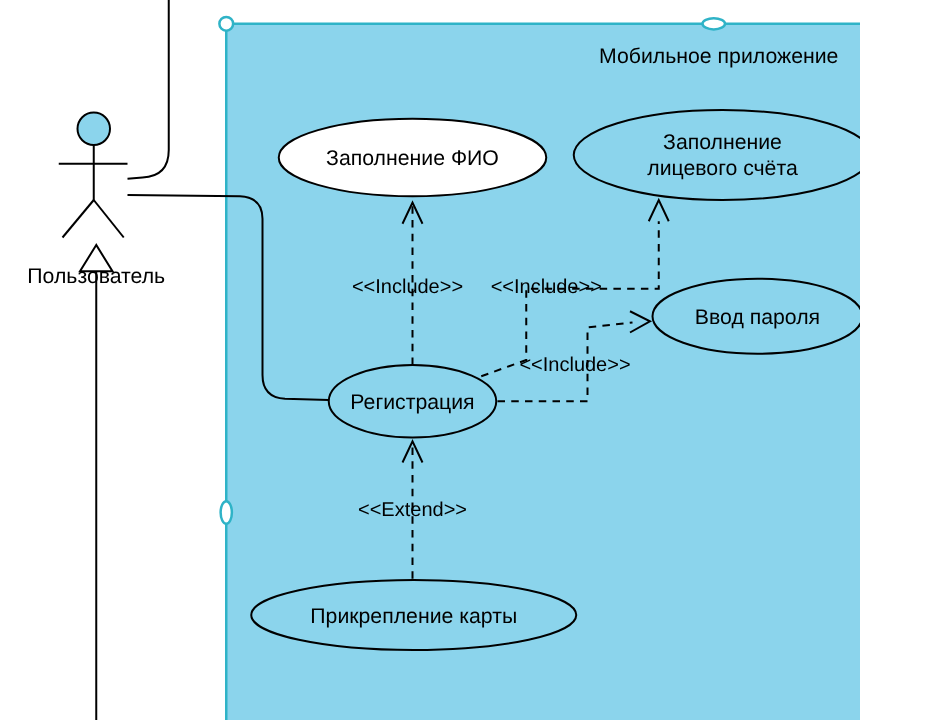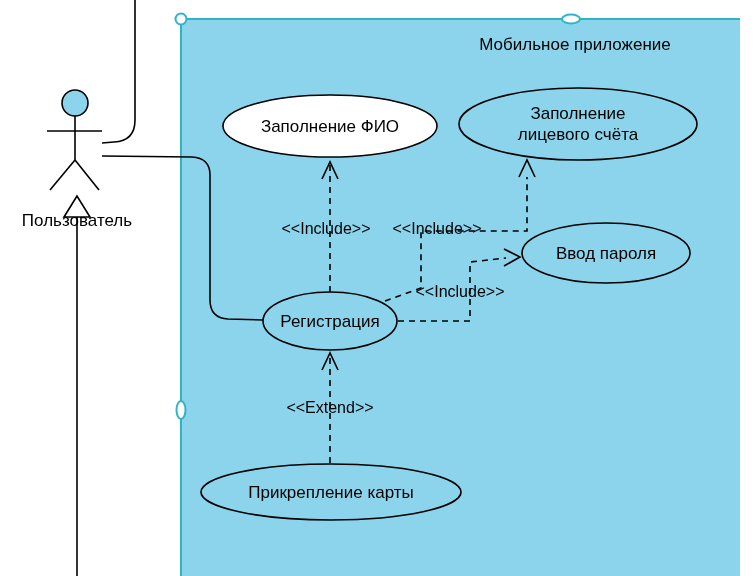--- a/index.html
+++ b/index.html
@@ -3,21 +3,21 @@
 <meta charset="utf-8">
 <style>
   html, body {
     margin: 0;
     padding: 0;
     background: #ffffff;
     font-family: "Liberation Sans", sans-serif;
   }
   .canvas {
     position: relative;
-    width: 740px;
+    width: 688px;
     height: 576px;
     overflow: hidden;
     background: #ffffff;
   }
   svg { display: block; }
   .solid   { stroke: #000000; stroke-width: 1.6; fill: none; }
   .dashed  { stroke: #000000; stroke-width: 1.6; fill: none; stroke-dasharray: 6 5; }
   .arrowhead { stroke: #000000; stroke-width: 1.6; fill: none; }
   .tri     { stroke: #000000; stroke-width: 1.6; fill: #ffffff; }
   .shape   { stroke: #000000; stroke-width: 1.6; }

